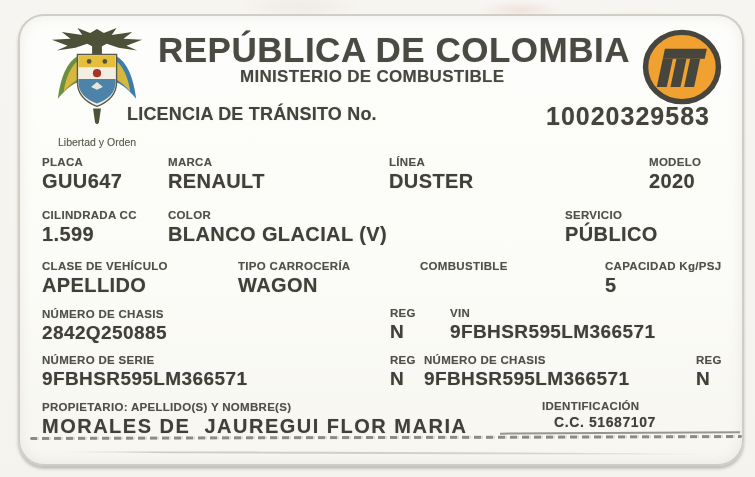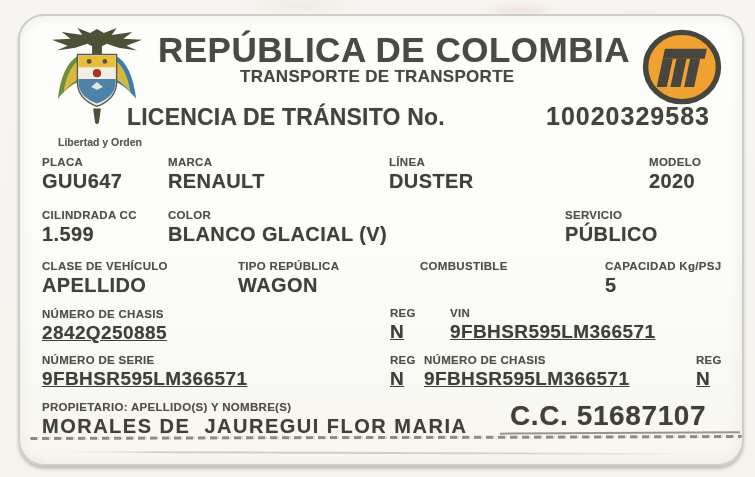--- a/index.html
+++ b/index.html
@@ -16,31 +16,31 @@
   .card{
     position:absolute;left:18px;top:14px;width:722px;height:448px;
     background:linear-gradient(180deg,#fdfdfb 0%,#fbfbf7 60%,#f7f6f1 100%);
     border:2px solid #cfcdc6;border-radius:26px;
     box-shadow:0 3px 3px rgba(130,128,120,.45), inset 0 0 14px rgba(170,168,158,.18);
   }
   .t{position:absolute;color:#44433c;font-weight:bold;line-height:1.05;
      text-shadow:0 0 1px rgba(68,67,60,.35);white-space:nowrap;}
   .title{font-size:35px;letter-spacing:.5px;color:#4a4942;text-align:center;}
   .ministry{font-size:17px;letter-spacing:.3px;color:#48473f;}
-  .lic{font-size:23px;letter-spacing:.2px;}
+  .lic{font-size:18px;letter-spacing:.2px;}
   .licnum{font-size:25px;letter-spacing:1px;}
   .field{position:absolute;}
   .flabel{font-size:11.5px;font-weight:bold;color:#504f48;letter-spacing:.3px;
           text-shadow:0 0 .8px rgba(80,79,72,.35);white-space:nowrap;margin-bottom:2px;}
   .fvalue{font-size:20px;font-weight:bold;color:#403f38;letter-spacing:.4px;
           text-shadow:0 0 1px rgba(64,63,56,.4);white-space:pre;}
-  .v-sm{font-size:19px;text-decoration:underline;}
-  .v-cc{font-size:28px;letter-spacing:.6px;}
+  .v-sm{font-size:19px;}
+  .v-cc{font-size:14px;letter-spacing:.6px;margin-left:44px;}
   .v-name{letter-spacing:1.5px;}
-  .motto{position:absolute;font-size:10.5px;font-weight:bold;color:#5c5b50;
+  .motto{position:absolute;font-size:10.5px;font-weight:normal;color:#5c5b50;
          text-shadow:0 0 .8px rgba(92,91,80,.4);}
   .dashline{position:absolute;left:30px;top:436px;width:712px;height:3px;
     background:repeating-linear-gradient(90deg,#8d8c84 0 7px,rgba(141,140,132,.25) 7px 9px,transparent 9px 12px);
     transform:rotate(-.15deg);border-radius:2px;}
   .ccline{position:absolute;left:500px;top:432px;width:240px;height:2px;background:#97968e;transform:rotate(-.3deg);}
   .faintline{position:absolute;left:55px;top:452px;width:672px;height:2px;
     background:linear-gradient(90deg,transparent,#c4c2b9 15%,#cdcbc2 70%,transparent);border-radius:50%;
     transform:rotate(.2deg);opacity:.8;}
 </style>
 </head>
@@ -60,21 +60,21 @@
     <circle cx="42" cy="36" r="2.4" fill="#56503a"></circle>
     <circle cx="58" cy="36" r="2.4" fill="#56503a"></circle>
     <circle cx="50" cy="48" r="4.2" fill="#a83325"></circle>
     <path d="M31 54 h38 v3 q0 15 -19 22 q-19 -7 -19 -22 Z" fill="#4d83a9"></path>
     <path d="M44 62 l6 -5 l6 5 l-6 3 Z" fill="#e8e6da"></path>
     <path d="M46 84 l8 0 l-2 14 q-2 4 -4 0 Z" fill="#4c5137"></path>
   </svg>
   <div class="motto" style="left:38px;top:120px">Libertad y Orden</div>
 
   <div class="t title" style="left:138px;top:16px">REPÚBLICA DE COLOMBIA</div>
-  <div class="t ministry" style="left:220px;top:52px">TRANSPORTE DE TRANSPORTE</div>
+  <div class="t ministry" style="left:220px;top:52px">MINISTERIO DE COMBUSTIBLE</div>
   <div class="t lic" style="left:107px;top:89px">LICENCIA DE TRÁNSITO No.</div>
   <div class="t licnum" style="left:526px;top:87px">10020329583</div>
 
   <svg style="position:absolute;left:618px;top:10px" width="88" height="82" viewBox="0 0 90 90">
     <ellipse cx="45" cy="45" rx="40" ry="38" fill="#f0a12f" stroke="#46463e" stroke-width="6"></ellipse>
     <g transform="translate(9.57,0) skewX(-12)" fill="#46463e">
       <rect x="22" y="25" width="46" height="11"></rect>
       <rect x="22" y="36" width="11" height="31"></rect>
       <rect x="37" y="36" width="11" height="31"></rect>
       <rect x="52" y="36" width="11" height="31"></rect>
@@ -109,21 +109,21 @@
   <div class="field" style="left:545px;top:193px">
     <div class="flabel">SERVICIO</div>
     <div class="fvalue">PÚBLICO</div>
   </div>
 
   <div class="field" style="left:22px;top:244px">
     <div class="flabel">CLASE DE VEHÍCULO</div>
     <div class="fvalue">APELLIDO</div>
   </div>
   <div class="field" style="left:218px;top:244px">
-    <div class="flabel">TIPO REPÚBLICA</div>
+    <div class="flabel">TIPO CARROCERÍA</div>
     <div class="fvalue">WAGON</div>
   </div>
   <div class="field" style="left:400px;top:244px">
     <div class="flabel">COMBUSTIBLE</div>
   </div>
   <div class="field" style="left:585px;top:244px">
     <div class="flabel">CAPACIDAD Kg/PSJ</div>
     <div class="fvalue">5</div>
   </div>
 
@@ -155,20 +155,21 @@
   <div class="field" style="left:676px;top:338px">
     <div class="flabel">REG</div>
     <div class="fvalue v-sm">N</div>
   </div>
 
   <div class="field" style="left:22px;top:385px">
     <div class="flabel">PROPIETARIO: APELLIDO(S) Y NOMBRE(S)</div>
     <div class="fvalue v-name">MORALES DE  JAUREGUI FLOR MARIA</div>
   </div>
   <div class="field" style="left:490px;top:384px">
+    <div class="flabel" style="margin-left:32px">IDENTIFICACIÓN</div>
     <div class="fvalue v-cc">C.C. 51687107</div>
   </div>
 
 </div>
 
 <div class="ccline"></div>
 <div class="dashline"></div>
 <div class="faintline"></div>
 
 </body></html>

